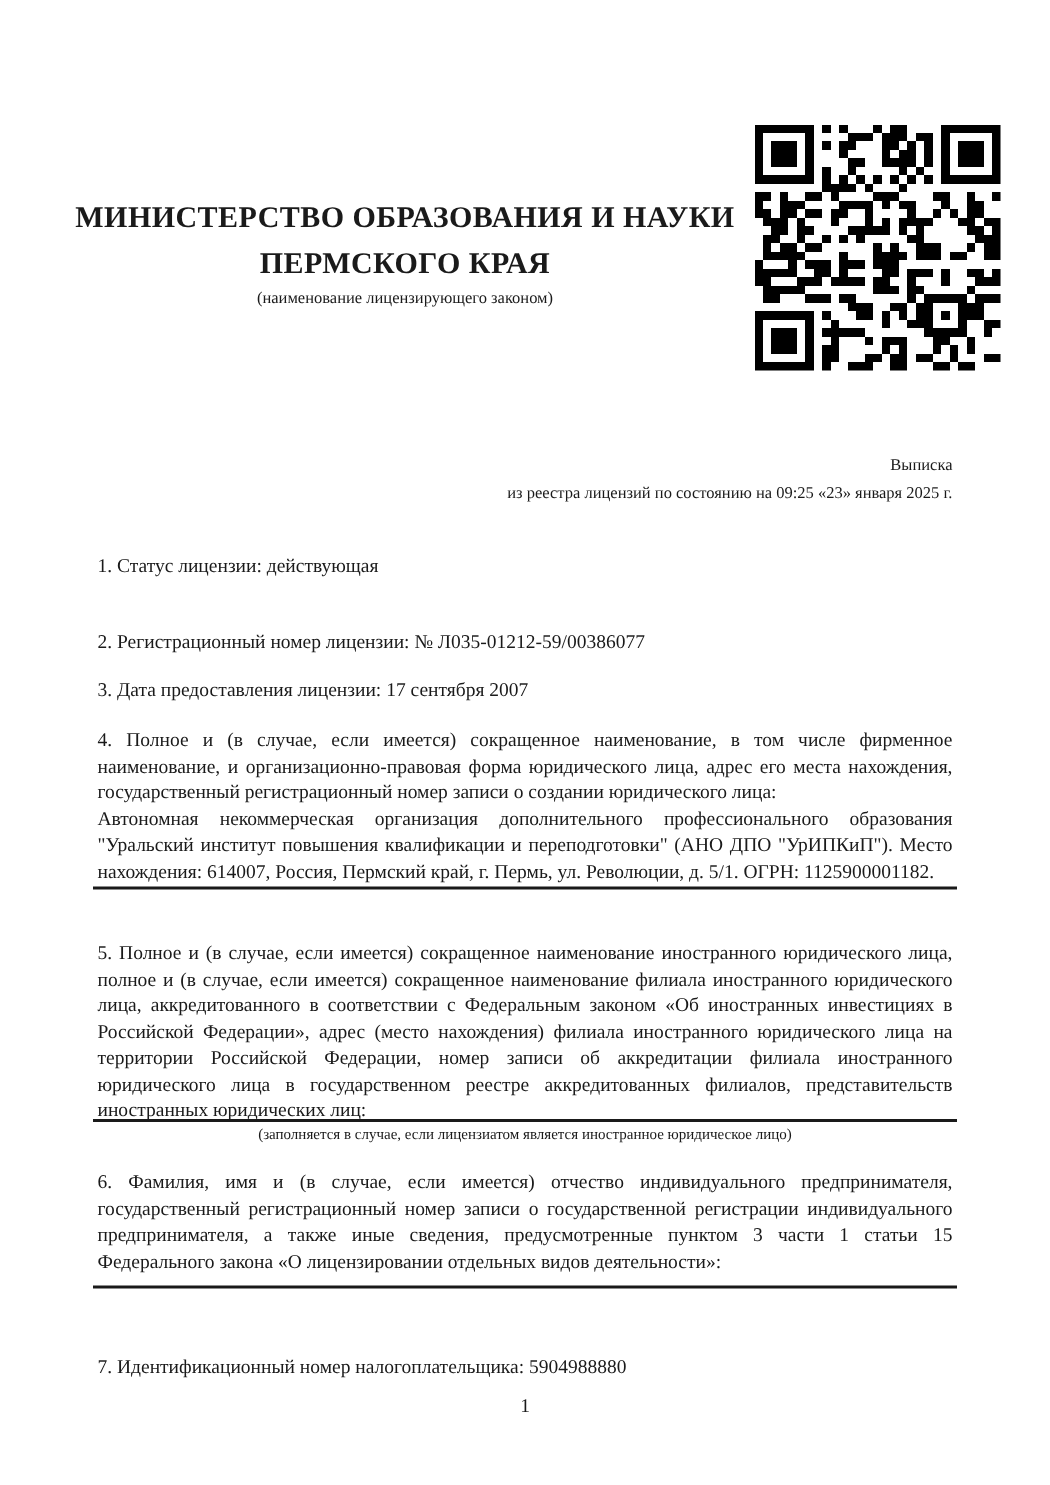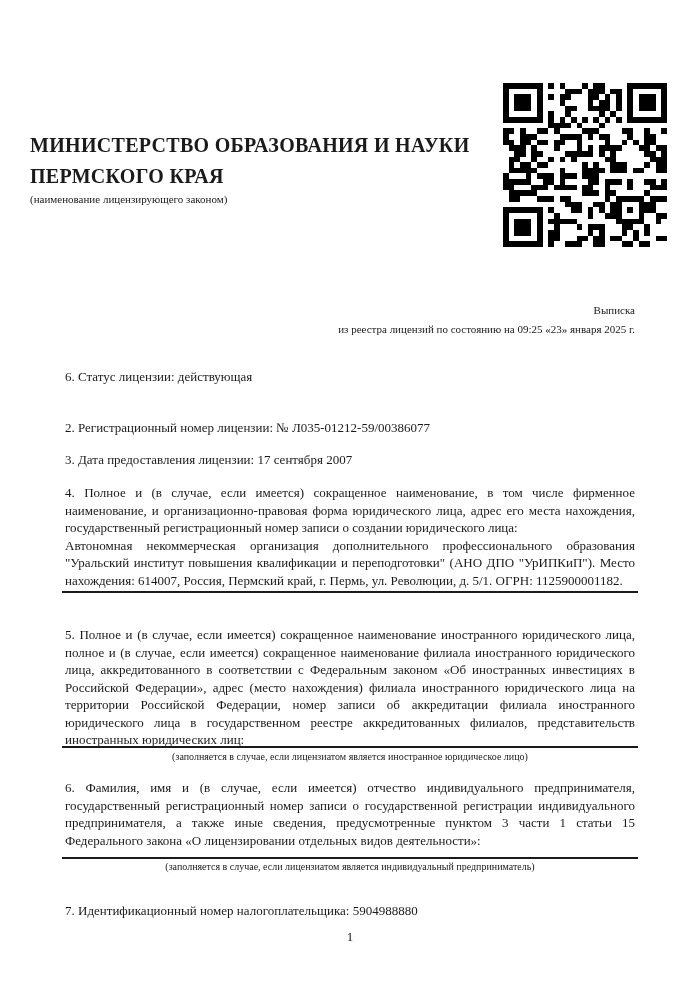--- a/index.html
+++ b/index.html
@@ -7,23 +7,24 @@
     position: relative;
     width: 700px;
     height: 990px;
     background: #ffffff;
     font-family: "Liberation Serif", "DejaVu Serif", serif;
     color: #1a1a1a;
     overflow: hidden;
   }
   .header {
     position: absolute;
-    left: 30px;
+    left: 40px;
     top: 130px;
     width: 460px;
+    text-align: center;
   }
   .header .ministry {
     font-size: 20px;
     font-weight: bold;
     line-height: 31px;
     letter-spacing: 0.3px;
   }
   .header .header-caption {
     font-size: 11px;
     line-height: 13px;
@@ -497,37 +498,36 @@
         <rect x="22" y="28" width="1" height="1"></rect>
         <rect x="24" y="28" width="1" height="1"></rect>
         <rect x="25" y="28" width="1" height="1"></rect>
       </svg></div>
 
   <div class="title">
     <div>Выписка</div>
     <div>из реестра лицензий по состоянию на 09:25 «23» января 2025 г.</div>
   </div>
 
-  <div class="body-text" style="top:368px">6. Статус лицензии: действующая</div>
+  <div class="body-text" style="top:368px">1. Статус лицензии: действующая</div>
 
   <div class="body-text" style="top:419px">2. Регистрационный номер лицензии: № Л035-01212-59/00386077</div>
 
   <div class="body-text" style="top:451px">3. Дата предоставления лицензии: 17 сентября 2007</div>
 
   <div class="body-text justify" style="top:484px">
     <div>4. Полное и (в случае, если имеется) сокращенное наименование, в том числе фирменное наименование, и организационно-правовая форма юридического лица, адрес его места нахождения, государственный регистрационный номер записи о создании юридического лица:</div>
     <div>Автономная некоммерческая организация дополнительного профессионального образования "Уральский институт повышения квалификации и переподготовки" (АНО ДПО "УрИПКиП"). Место нахождения: 614007, Россия, Пермский край, г. Пермь, ул. Революции, д. 5/1. ОГРН: 1125900001182.</div>
   </div>
   <div class="rule" style="top:591px"></div>
 
   <div class="body-text justify" style="top:626px">5. Полное и (в случае, если имеется) сокращенное наименование иностранного юридического лица, полное и (в случае, если имеется) сокращенное наименование филиала иностранного юридического лица, аккредитованного в соответствии с Федеральным законом «Об иностранных инвестициях в Российской Федерации», адрес (место нахождения) филиала иностранного юридического лица на территории Российской Федерации, номер записи об аккредитации филиала иностранного юридического лица в государственном реестре аккредитованных филиалов, представительств иностранных юридических лиц:</div>
   <div class="rule" style="top:746px"></div>
   <div class="caption" style="top:751px">(заполняется в случае, если лицензиатом является иностранное юридическое лицо)</div>
 
   <div class="body-text justify" style="top:779px">6. Фамилия, имя и (в случае, если имеется) отчество индивидуального предпринимателя, государственный регистрационный номер записи о государственной регистрации индивидуального предпринимателя, а также иные сведения, предусмотренные пунктом 3 части 1 статьи 15 Федерального закона «О лицензировании отдельных видов деятельности»:</div>
   <div class="rule" style="top:857px"></div>
-  <div class="caption" style="top:861px">(заполняется в случае, если лицензиатом является индивидуальный предприниматель)</div>
 
   <div class="body-text" style="top:902px">7. Идентификационный номер налогоплательщика: 5904988880</div>
 
   <div class="page-number">1</div>
 
 </div>
 
 </body></html>

